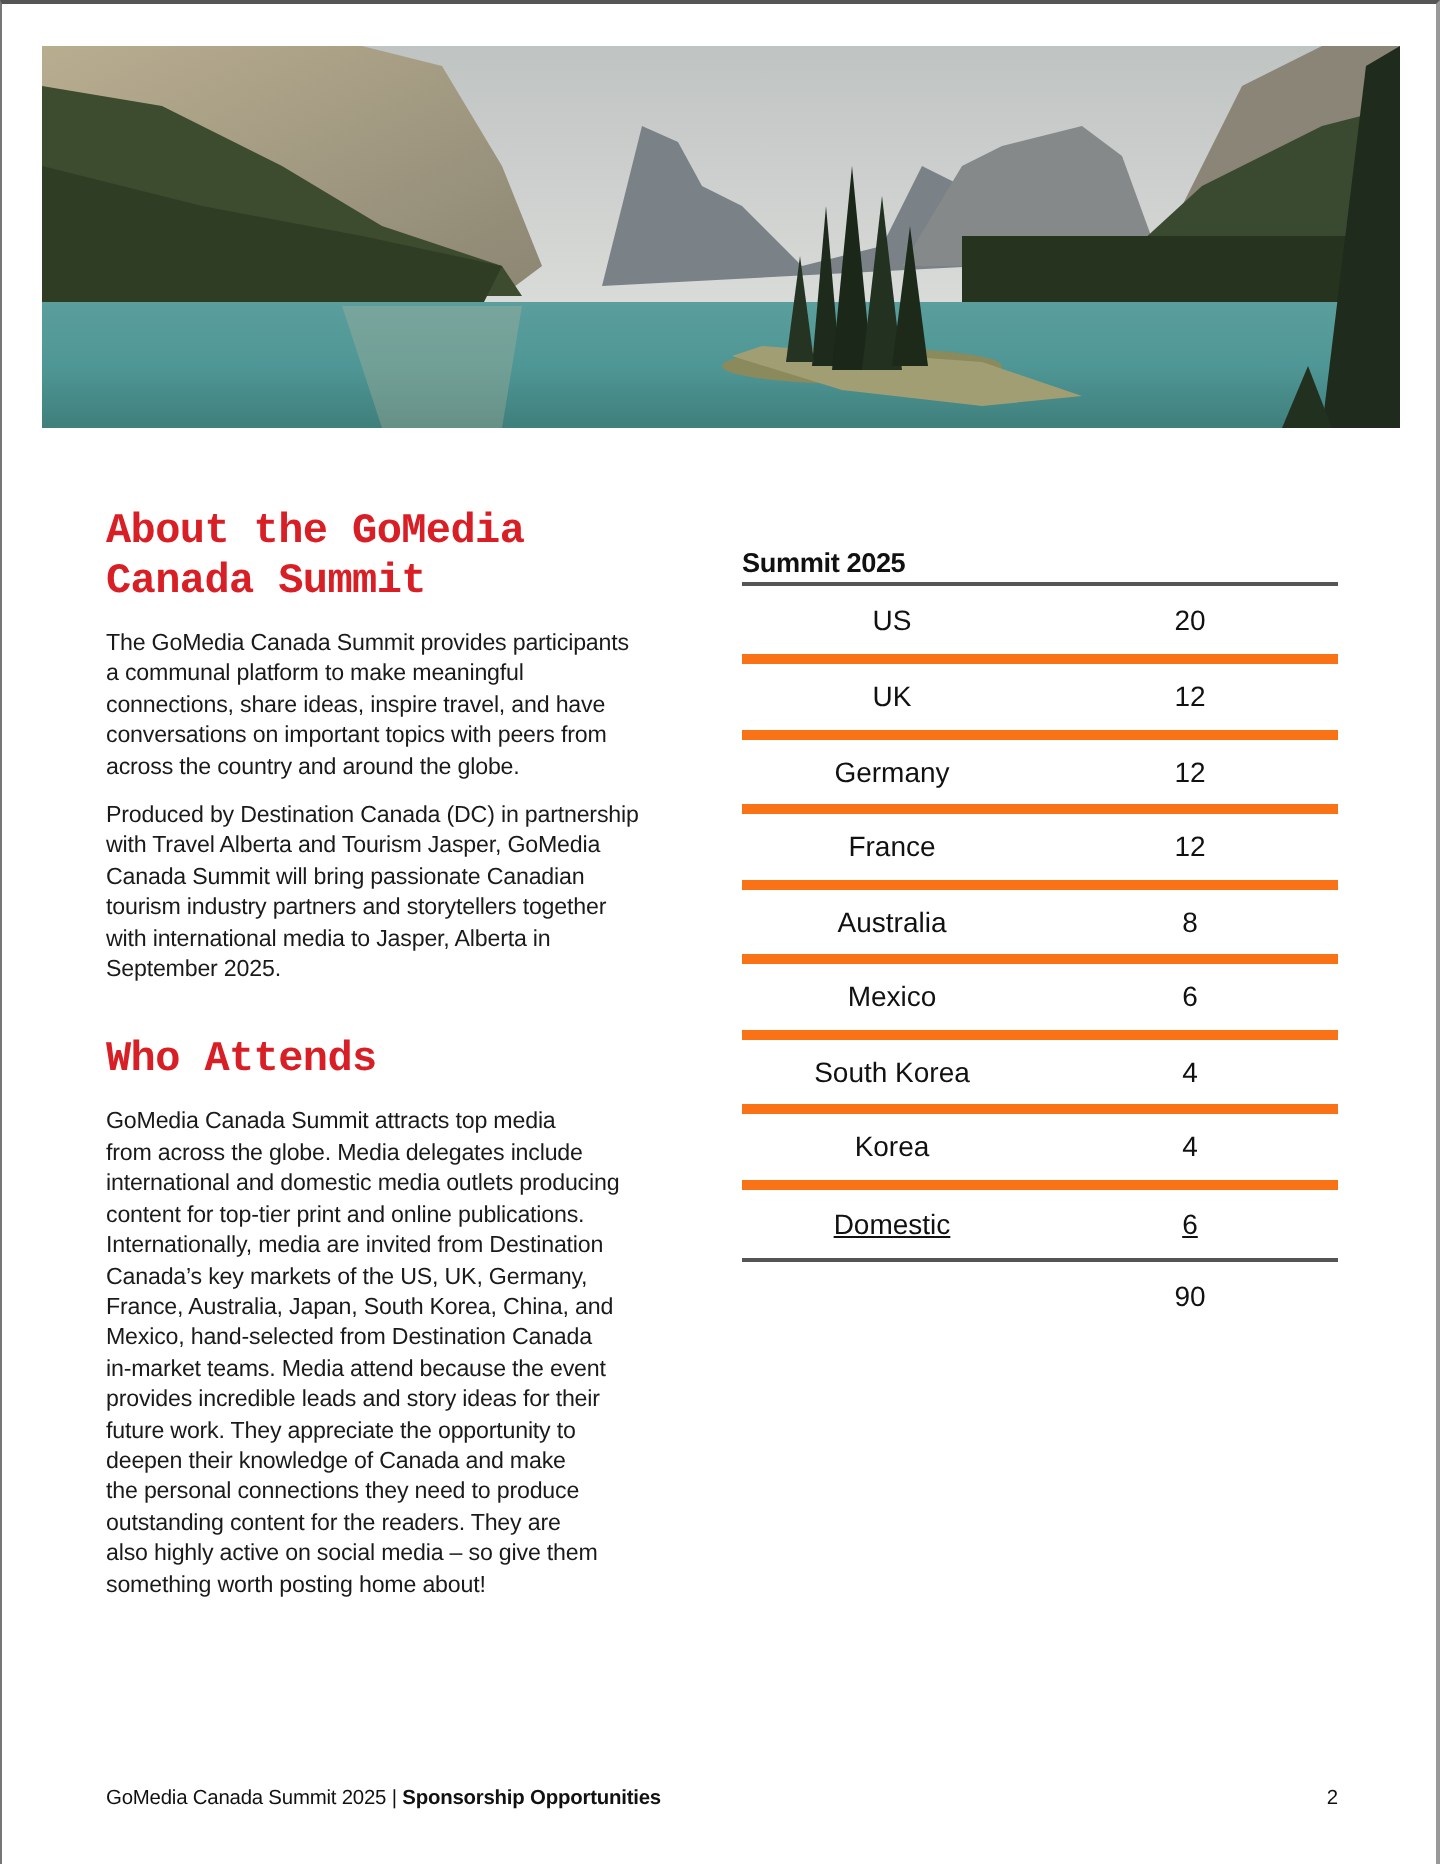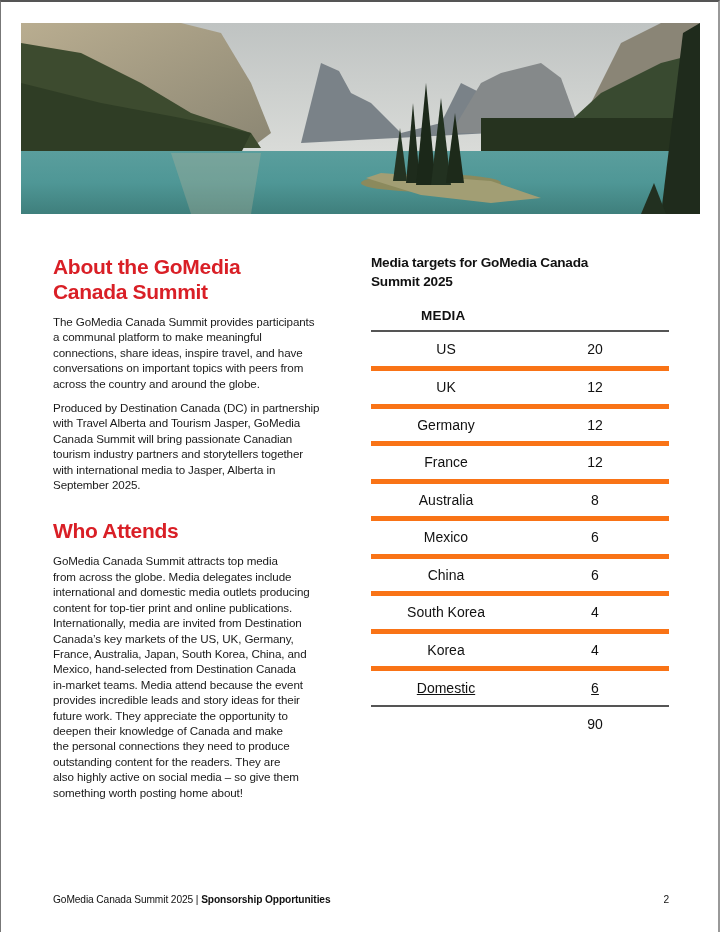--- a/index.html
+++ b/index.html
@@ -13,21 +13,21 @@
   
   .hero {
     position: absolute; left: 20px; top: 21px; width: 679px; height: 191px; overflow: hidden;
     background: linear-gradient(180deg, #cfd2cf 0%, #c6c9c7 20%, #9ea59c 35%, #55614a 50%, #3c4a34 58%, #4d8d8c 62%, #5fa3a2 75%, #6aa9a7 88%, #5a8f8a 100%);
   }
   .hero svg { position: absolute; left: 0; top: 0; width: 100%; height: 100%; }
 
   
   .left { position: absolute; left: 52px; top: 252px; width: 290px; }
   .h-red {
-    color: #d91f26; font-weight: bold; font-size: 21px; line-height: 25px; letter-spacing: -0.3px;
+    color: #d91f26; font-weight: bold; font-size: 21px; line-height: 25px; letter-spacing: -0.3px; font-family: Liberation Mono, monospace;
   }
   .p { font-size: 11.6px; line-height: 15.4px; color: #1a1a1a; margin-top: 10px; white-space: pre-line; letter-spacing: -0.1px; }
   .p + .p { margin-top: 9px; }
   .h2 { margin-top: 26px; }
 
   
   .right { position: absolute; left: 370px; top: 251px; width: 298px; }
   .table-title { font-weight: bold; font-size: 13.6px; line-height: 19px; color: #111; letter-spacing: -0.2px; }
   .media-head {
     margin-top: 17px; height: 22px; font-weight: bold; font-size: 13.5px; color: #111;
@@ -139,24 +139,23 @@
 future work. They appreciate the opportunity to
 deepen their knowledge of Canada and make
 the personal connections they need to produce
 outstanding content for the readers. They are
 also highly active on social media – so give them
 something worth posting home about!</p>
   </div>
 
   <div class="right">
     <div class="table-title">
-      <span>Media targets for GoMedia Canada</span><br>
+      <br>
       <span>Summit 2025</span>
     </div>
-    <div class="media-head">MEDIA</div>
     <table class="media-table">
       <tbody>
         <tr class="hdr-line">
             <td colspan="2"></td>
           </tr>
         <tr class="row">
           <td class="c1">US</td>
           <td class="c2">20</td>
         </tr>
         <tr class="row">
@@ -170,24 +169,20 @@
         <tr class="row">
           <td class="c1">France</td>
           <td class="c2">12</td>
         </tr>
         <tr class="row">
           <td class="c1">Australia</td>
           <td class="c2">8</td>
         </tr>
         <tr class="row">
           <td class="c1">Mexico</td>
-          <td class="c2">6</td>
-        </tr>
-        <tr class="row">
-          <td class="c1">China</td>
           <td class="c2">6</td>
         </tr>
         <tr class="row">
           <td class="c1">South Korea</td>
           <td class="c2">4</td>
         </tr>
         <tr class="row">
           <td class="c1">Korea</td>
           <td class="c2">4</td>
         </tr>

